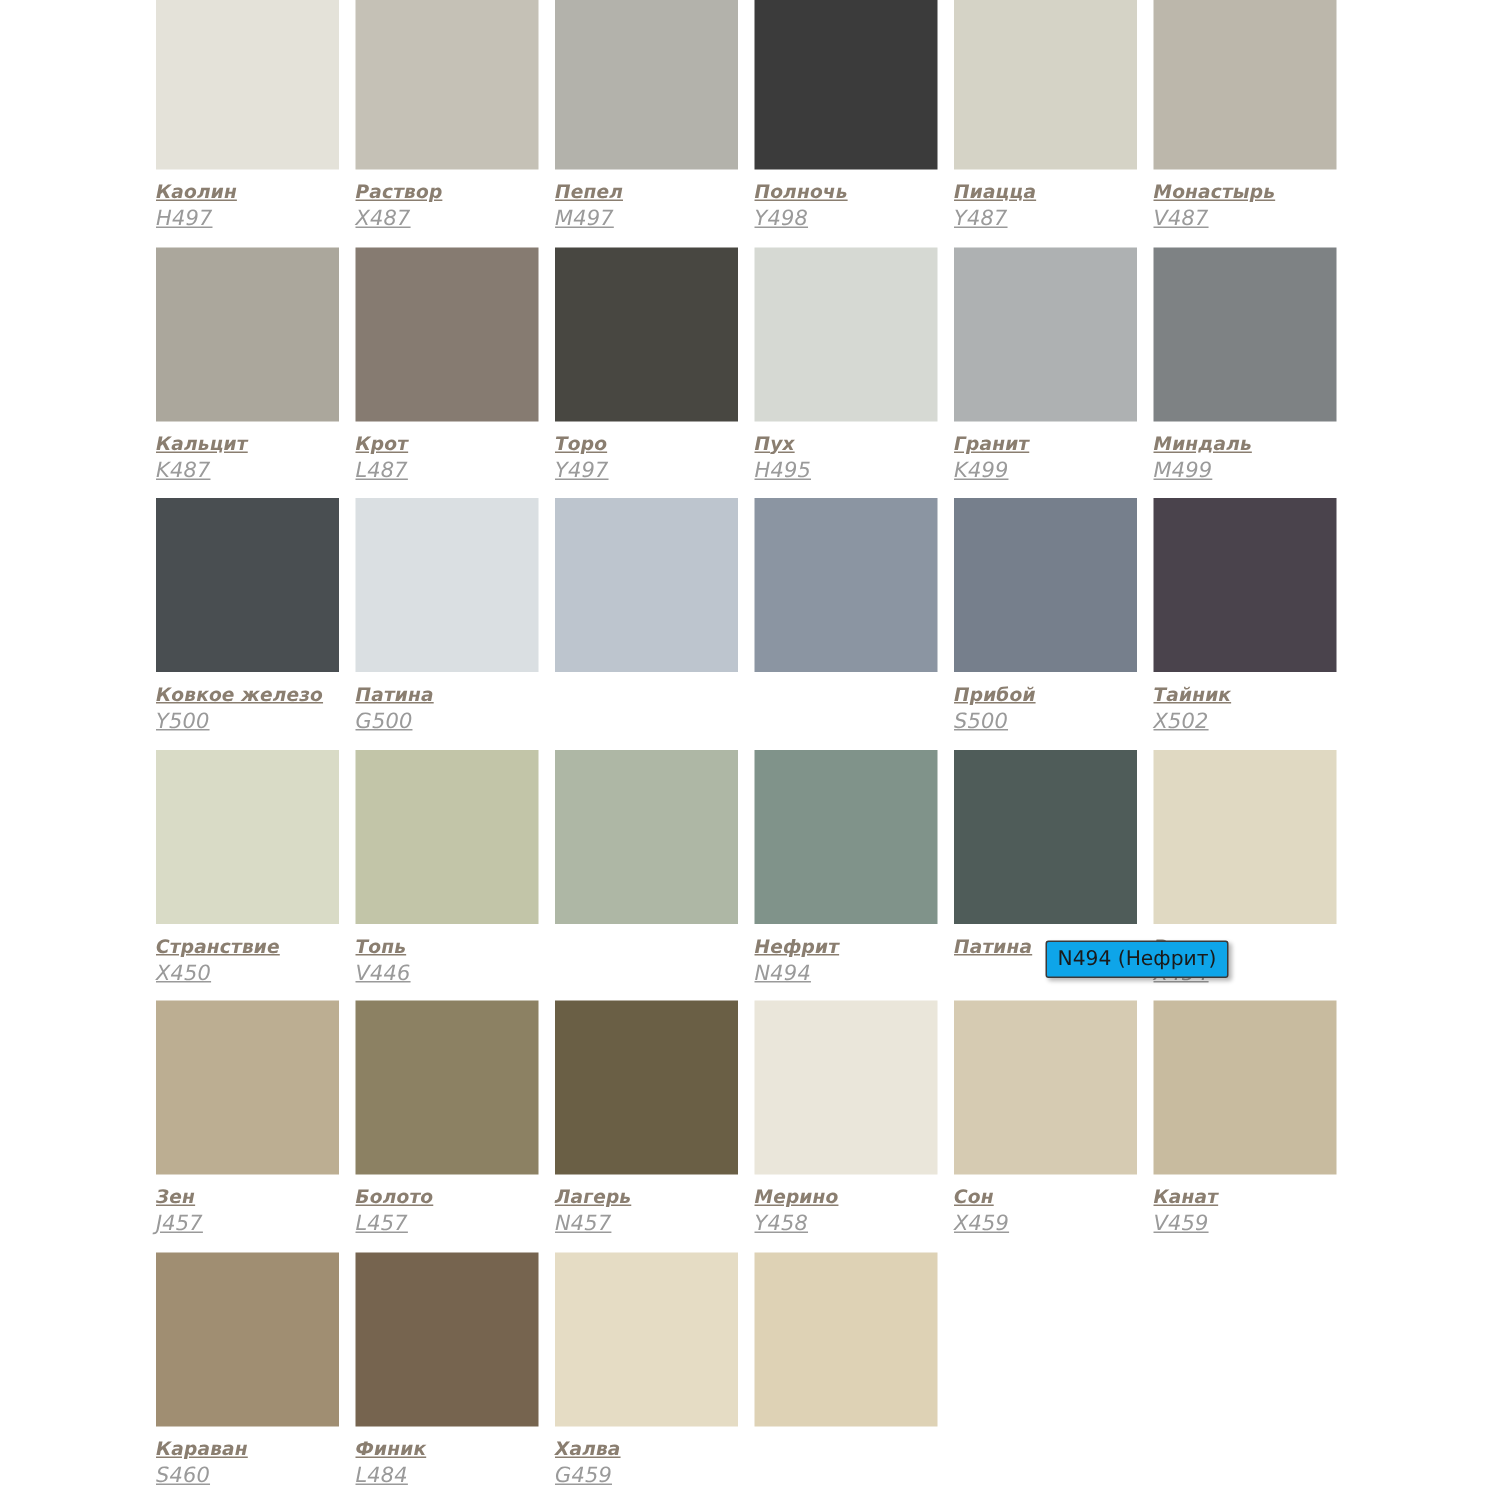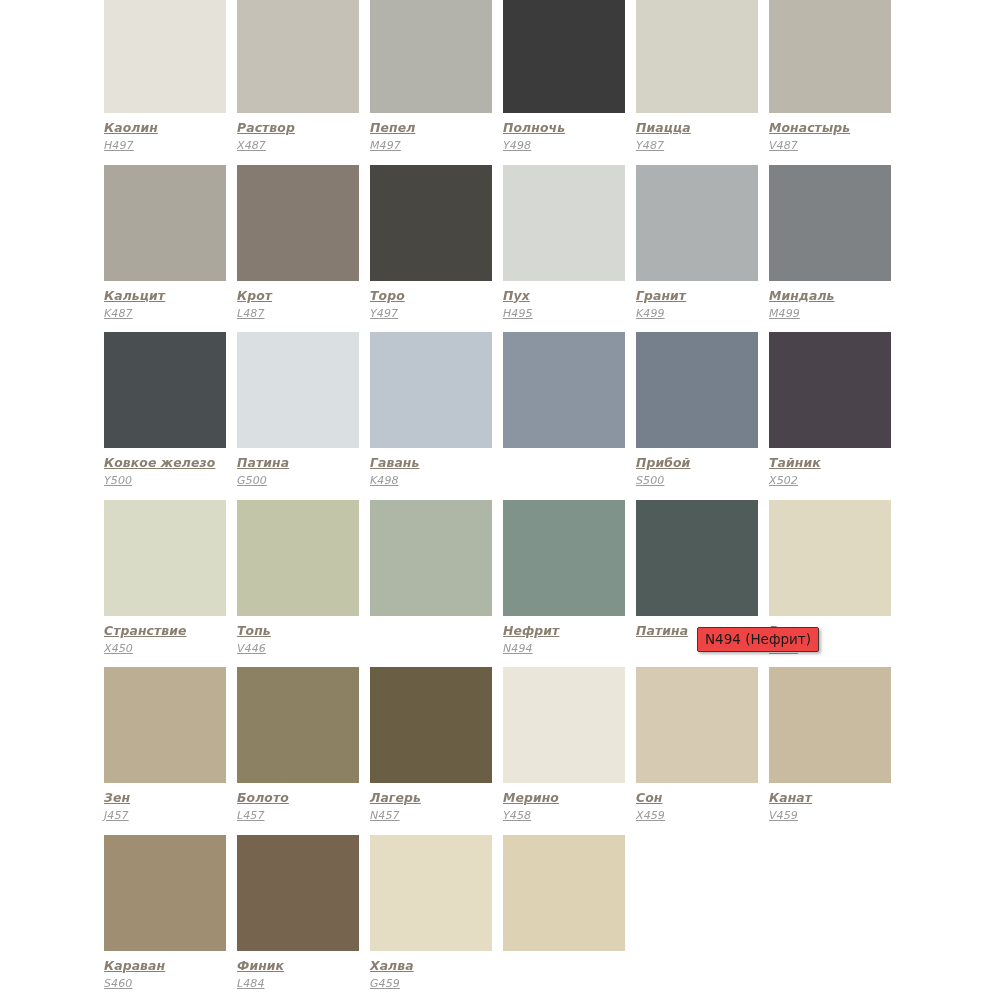--- a/index.html
+++ b/index.html
@@ -37,35 +37,35 @@
     font-weight: bold;
     color: #8a7e70;
     text-decoration: underline;
     line-height: 14px;
     letter-spacing: 0.1px;
     white-space: nowrap;
   }
   .swatch-code {
     display: inline-block;
     margin-top: 4px;
-    font-size: 11px;
+    font-size: 14px;
     font-weight: normal;
     color: #9a9a9a;
     text-decoration: underline;
     line-height: 14px;
     letter-spacing: 0.1px;
     white-space: nowrap;
   }
   .label-wrap { display: flex; flex-direction: column; align-items: flex-start; font-style: italic; }
 
   #tooltip {
     position: absolute;
     left: 697px;
     top: 627px;
-    background: #ef4444;
+    background: #0ea5e9;
     border: 1px solid #3a3a3a;
     border-radius: 2px;
     padding: 3px 7px 4px 7px;
     font-size: 13.5px;
     color: #1a1a1a;
     white-space: nowrap;
     box-shadow: 2px 2px 3px rgba(0,0,0,0.28);
     z-index: 50;
     line-height: 16px;
   }
@@ -167,24 +167,20 @@
     </div>
     <div class="swatch-card">
       <span class="swatch-chip" style="background: rgb(218, 223, 226);"></span>
       <div class="label-wrap">
         <a class="swatch-name">Патина</a>
         <a class="swatch-code">G500</a>
       </div>
     </div>
     <div class="swatch-card">
       <span class="swatch-chip" style="background: rgb(189, 197, 206);"></span>
-      <div class="label-wrap">
-        <a class="swatch-name">Гавань</a>
-        <a class="swatch-code">K498</a>
-      </div>
     </div>
     <div class="swatch-card">
       <span class="swatch-chip" style="background: rgb(139, 149, 162);"></span>
     </div>
     <div class="swatch-card">
       <span class="swatch-chip" style="background: rgb(118, 127, 140);"></span>
       <div class="label-wrap">
         <a class="swatch-name">Прибой</a>
         <a class="swatch-code">S500</a>
       </div>

